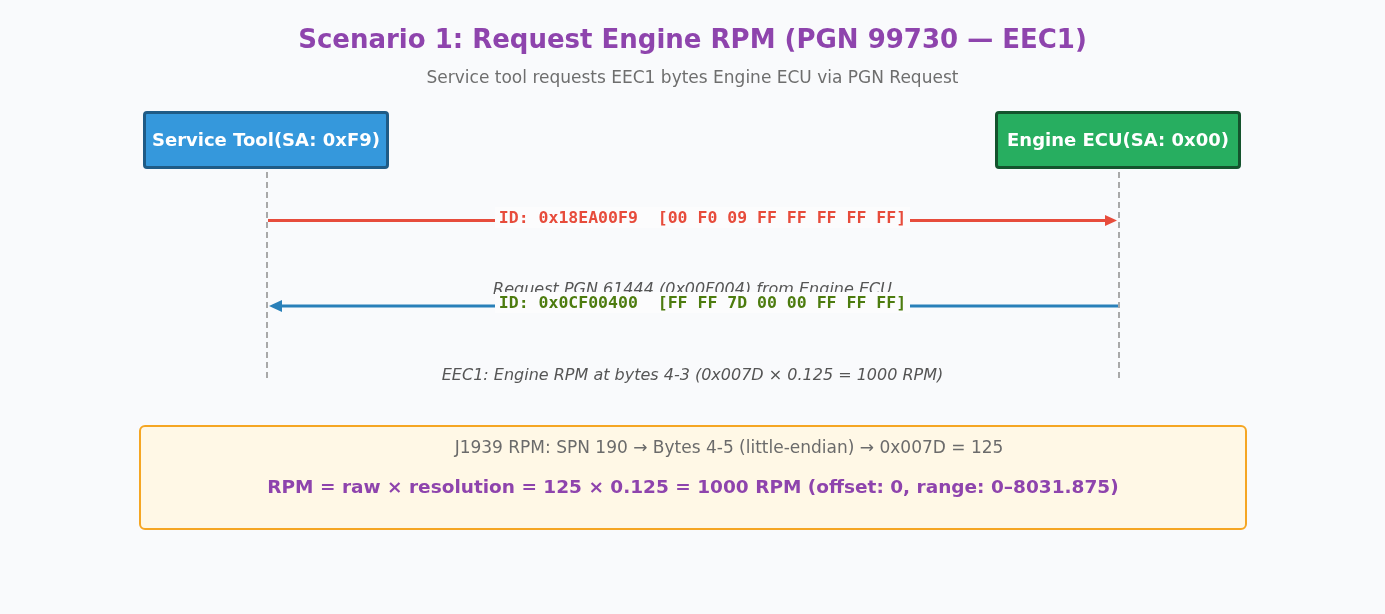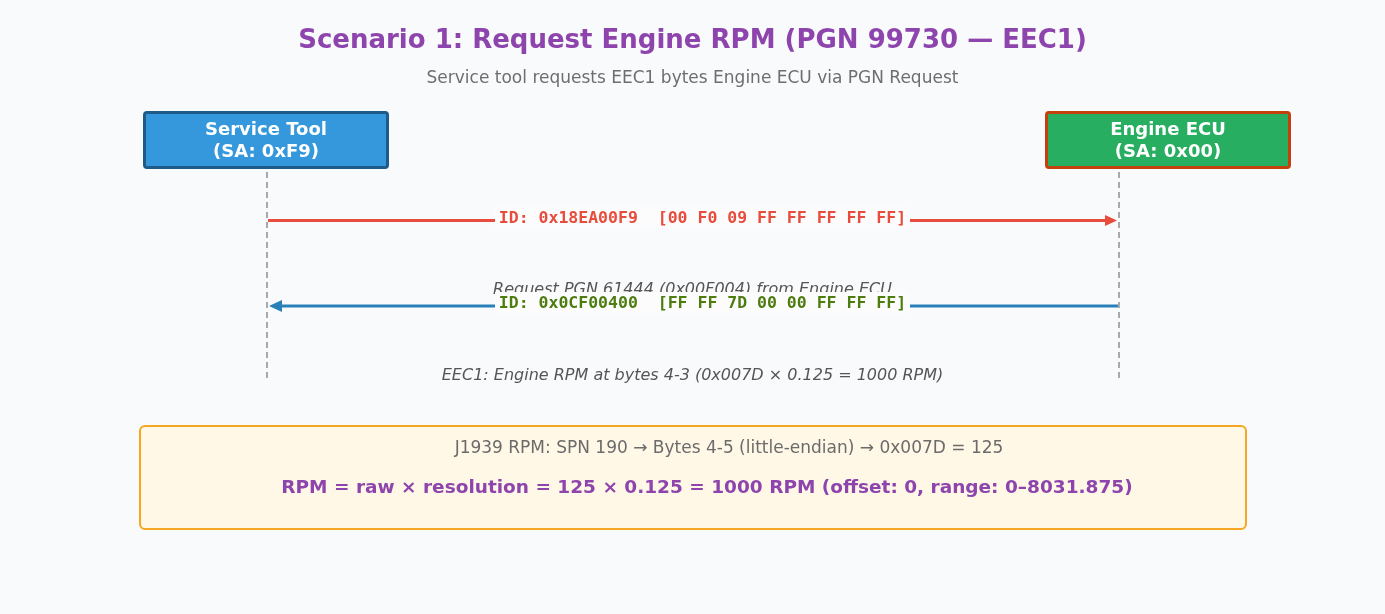--- a/index.html
+++ b/index.html
@@ -11,25 +11,25 @@
     position: absolute; left: 0; width: 1385px; top: 24px; text-align: center;
     font-size: 26px; font-weight: bold; color: #8e44ad;
   }
   .subtitle {
     position: absolute; left: 0; width: 1385px; top: 67px; text-align: center;
     font-size: 17px; color: #6e6e6e;
   }
   .actor {
     position: absolute; top: 111px; width: 246px; height: 58px; border-radius: 4px;
     box-sizing: border-box; color: #ffffff; font-weight: bold; font-size: 18px;
-    text-align: center; line-height: 22px; display: flex; flex-direction: column;
+    text-align: center; line-height: 22px; display: flex; 
     align-items: center; justify-content: center;
   }
   .actor.tool { left: 143px; background: #3598dc; border: 3px solid #1f5b86; }
-  .actor.ecu { left: 1045px; background: #27ae60; border: 3px solid #c2410c; }
+  .actor.ecu { left: 995px; background: #27ae60; border: 3px solid #14532d; }
   .lifeline {
     position: absolute; top: 172px; height: 206px; width: 0;
     border-left: 2px dashed #a9a9a9;
   }
   .msg-label {
     position: absolute; left: 0; width: 1385px; text-align: center;
     font-family: "DejaVu Sans Mono", monospace; font-weight: bold; font-size: 16.5px;
     white-space: pre;
   }
   .msg-label span { background: #fcfcfd; padding: 1px 4px; }
@@ -41,21 +41,21 @@
   .infobox {
     position: absolute; left: 139px; top: 425px; width: 1108px; height: 105px;
     box-sizing: border-box; background: #fff8e6; border: 2px solid #f5a623; border-radius: 6px;
   }
   .info-line1 {
     position: absolute; left: 0; width: 100%; top: 10px; text-align: center;
     font-size: 17px; color: #6b6b6b; padding-left: 36px;
   }
   .info-line2 {
     position: absolute; left: 0; width: 100%; top: 49px; text-align: center;
-    font-size: 18.5px; font-weight: bold; color: #8e44ad; padding-left: 14px;
+    font-size: 18.5px; font-weight: bold; color: #8e44ad;
   }
 </style>
 </head>
 <body>
 
 <div class="title">Scenario 1: Request Engine RPM (PGN 99730 — EEC1)</div>
 <div class="subtitle">Service tool requests EEC1 bytes Engine ECU via PGN Request</div>
 
 <div class="actor tool">
   <div>Service Tool</div>

